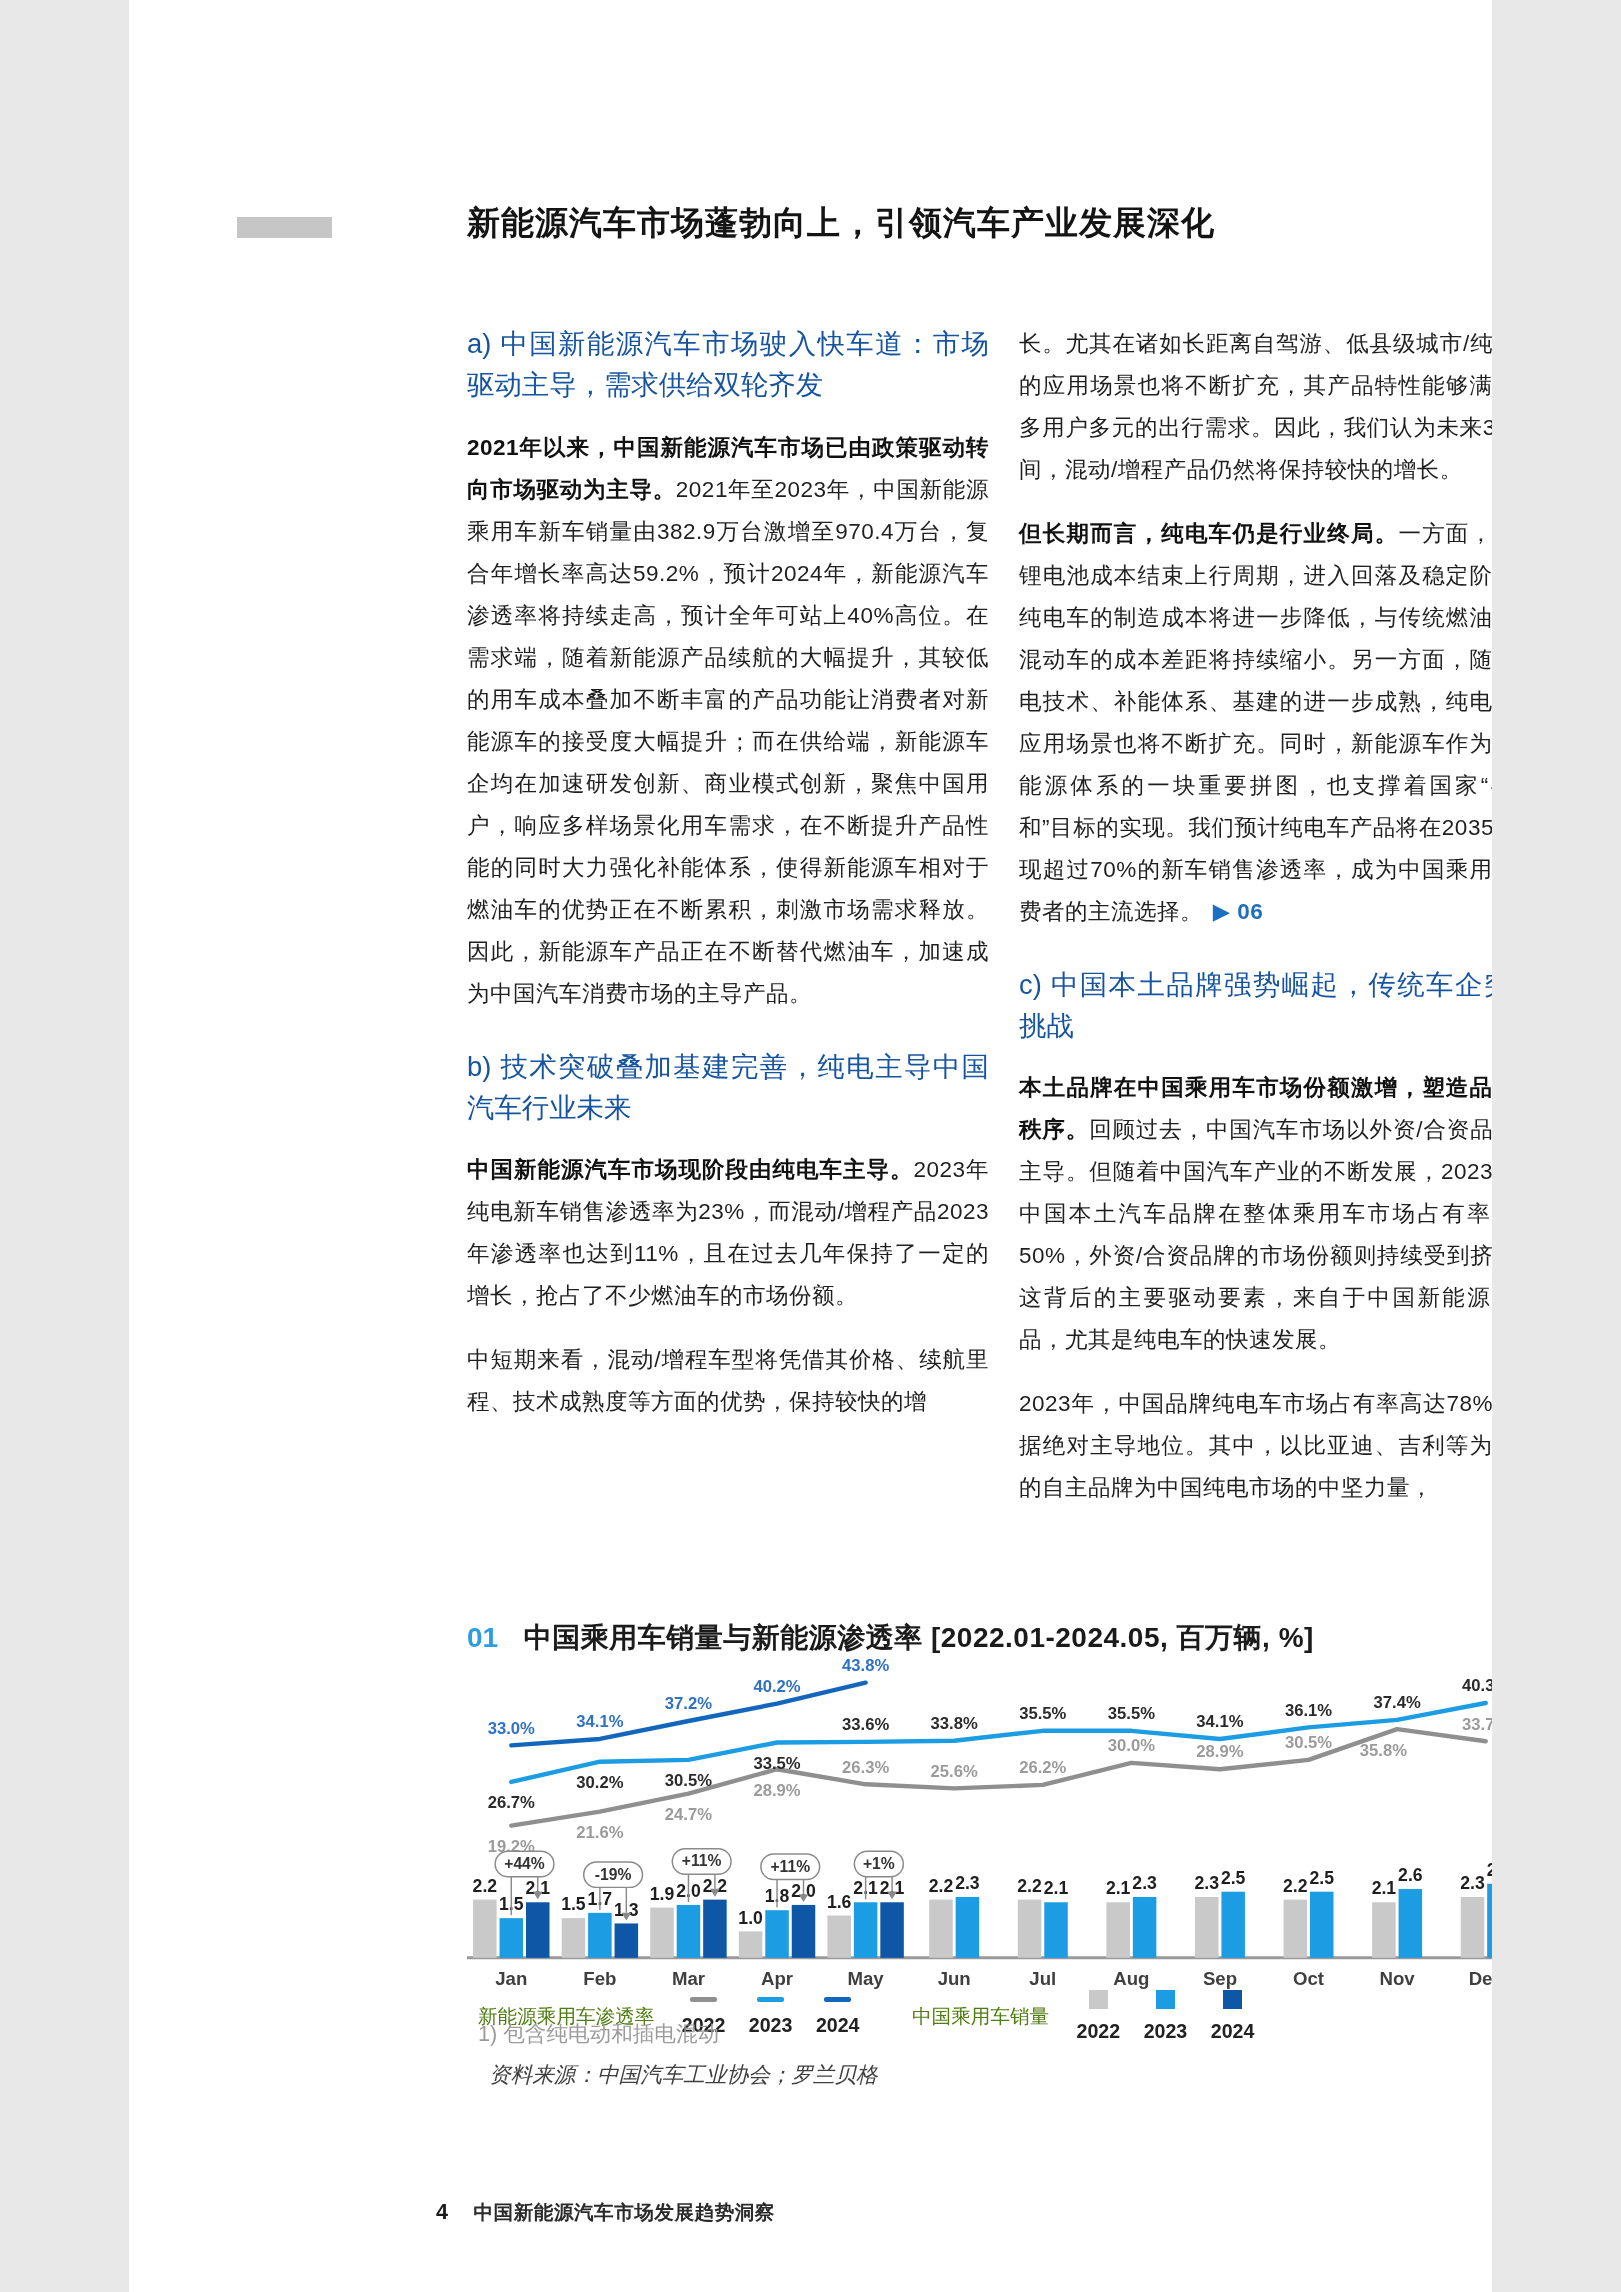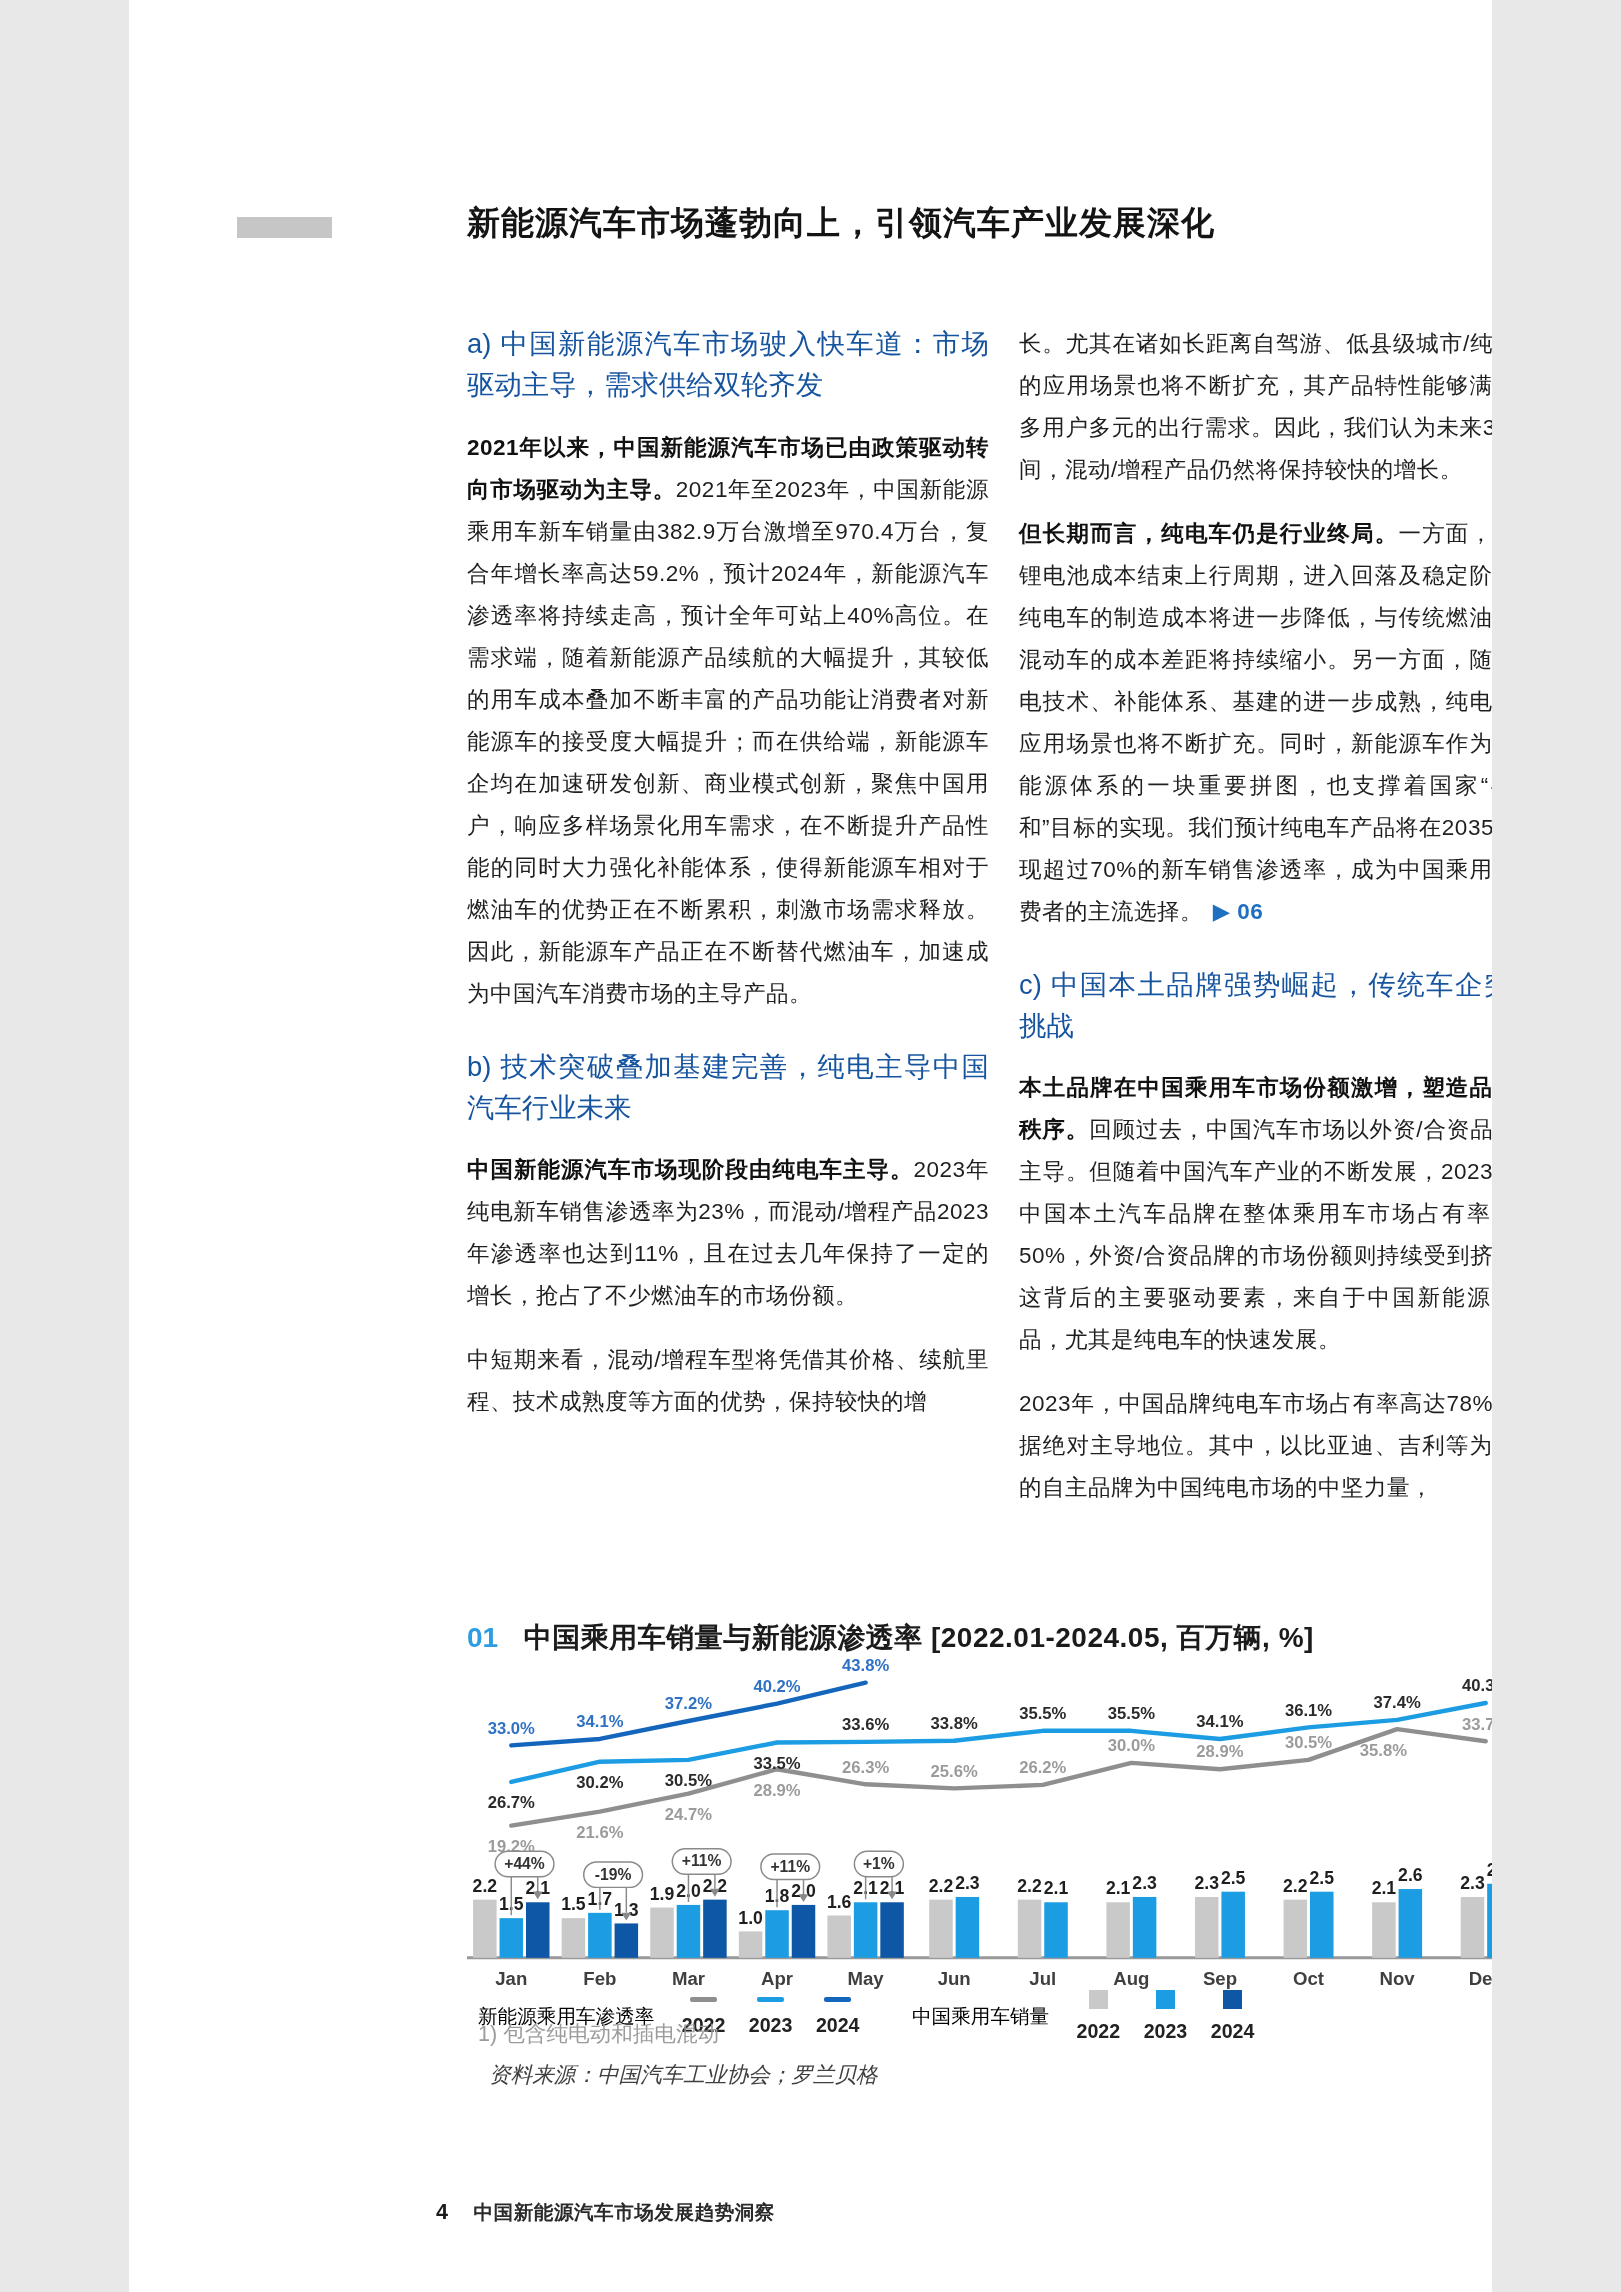--- a/index.html
+++ b/index.html
@@ -24,21 +24,21 @@
   .chart-num{font-size:28px;font-weight:700;color:#2d9de3;}
   .chart-title{font-size:28px;font-weight:700;color:#1b1b1b;letter-spacing:0.5px;}
 
   .chart-svg{position:absolute;left:338px;top:1656px;overflow:visible;}
   .ax-month{font-family:"Liberation Sans","DejaVu Sans",sans-serif;font-size:19px;font-weight:600;fill:#3f3f3f;text-anchor:middle;}
   .bar-label{font-family:"Liberation Sans","DejaVu Sans",sans-serif;font-size:18px;font-weight:700;fill:#1f1f1f;text-anchor:middle;}
   .line-label{font-family:"Liberation Sans","DejaVu Sans",sans-serif;font-size:17px;font-weight:600;text-anchor:middle;}
   .balloon-label{font-family:"Liberation Sans","DejaVu Sans",sans-serif;font-size:16px;font-weight:700;fill:#333;text-anchor:middle;}
 
   .legend{position:absolute;left:349px;top:1990px;display:flex;align-items:center;gap:23.5px;font-size:19.6px;color:#222;}
-  .lg-title{color:#000000;margin-right:3.9px;font-family:Liberation Serif, serif;}
+  .lg-title{color:#4d7c0f;margin-right:3.9px;font-family:Liberation Serif, serif;}
   .lg-title.bars{margin-left:29px;}
   .lg-item{display:flex;align-items:center;gap:11.8px;font-weight:600;flex-direction:column;}
   .dash{display:inline-block;width:26.5px;height:4.9px;border-radius:2px;}
   .sq{display:inline-block;width:18.6px;height:18.6px;}
 
   .footnote{position:absolute;left:349px;top:2019px;font-size:21.6px;color:#9b9b9b;}
   .source{position:absolute;left:360px;top:2060px;font-size:21.6px;color:#3f3f3f;font-style:italic;}
 
   .footer{position:absolute;left:307px;top:2199px;display:flex;align-items:baseline;gap:25.5px;}
   .pnum{font-size:21.6px;font-weight:700;color:#1a1a1a;}

